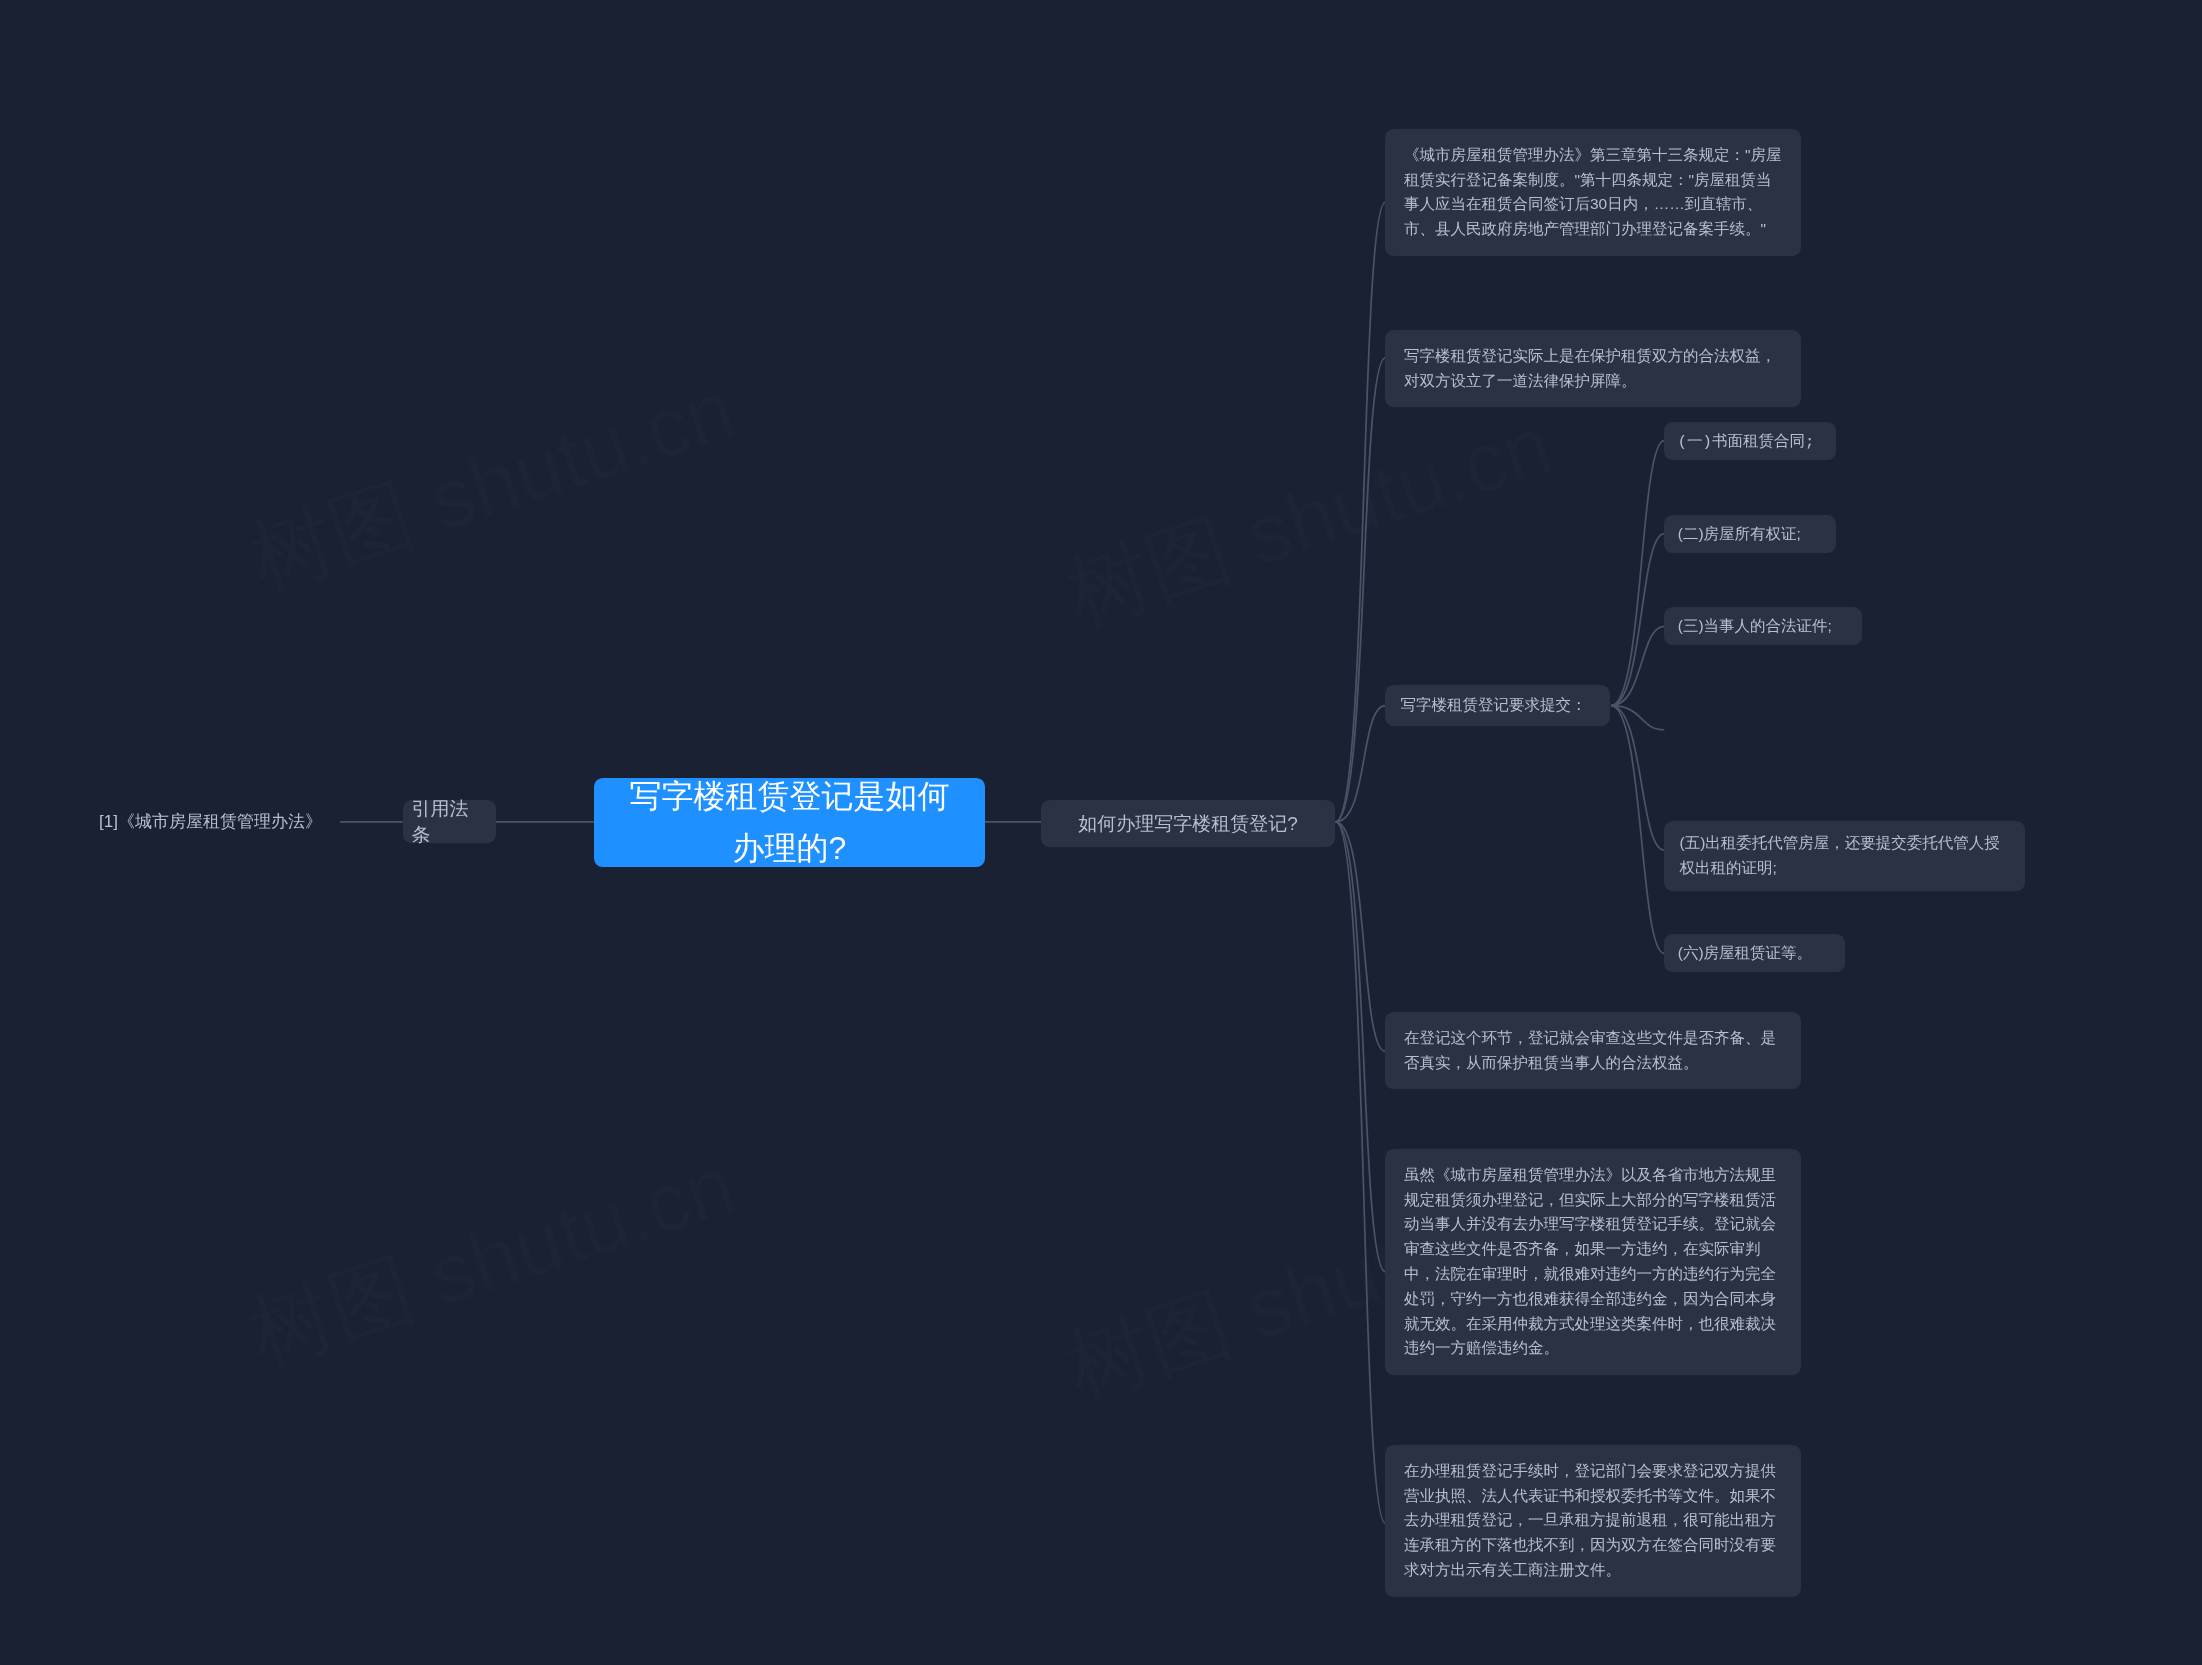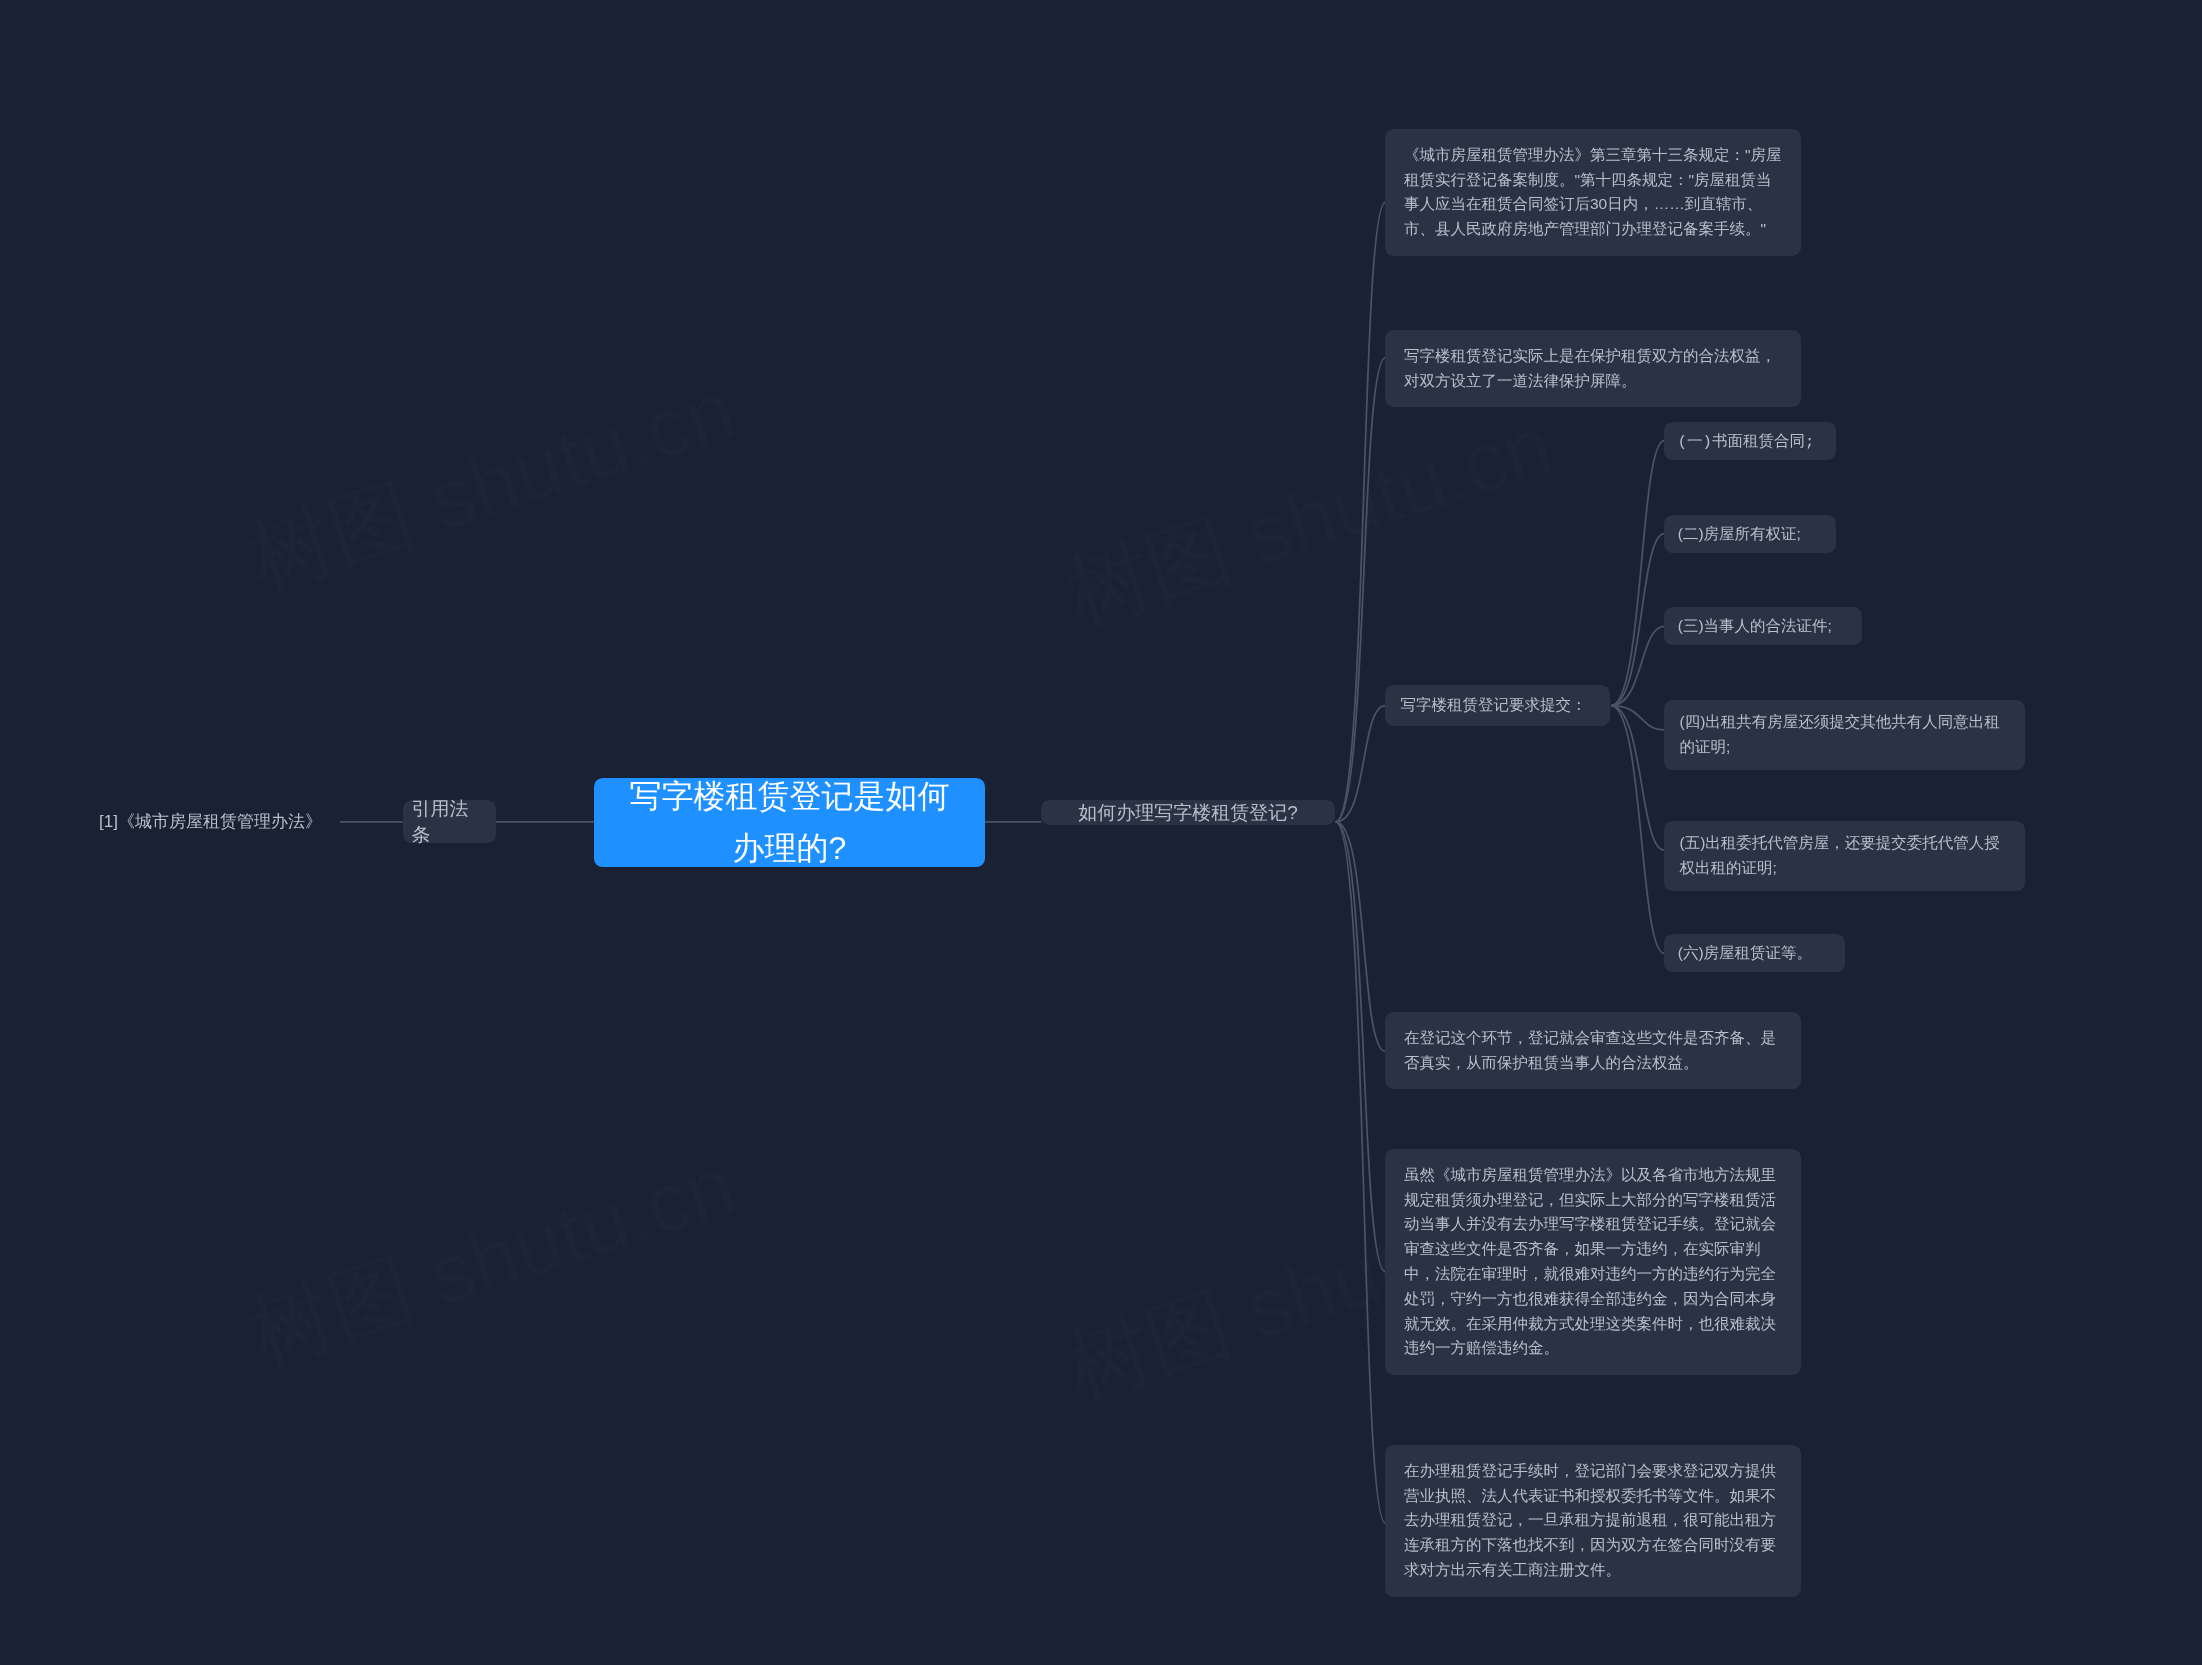--- a/index.html
+++ b/index.html
@@ -113,21 +113,21 @@
 </div>
 
 <div class="node node-branch" style="left:403px; top:800px; width:93px; height:43px; justify-content:center; padding:10.3px 8.6px;">
   <span>引用法条</span>
 </div>
 
 <div class="node node-text" style="left:99px; top:810px; height:22.4px;">
   <span>[1]《城市房屋租赁管理办法》</span>
 </div>
 
-<div class="node node-branch" style="left:1041px; top:800px; width:294px; height:25px; justify-content:center; padding:10.3px 12px;">
+<div class="node node-branch" style="left:1041px; top:800px; width:294px; height:47px; justify-content:center; padding:10.3px 12px;">
   <span>如何办理写字楼租赁登记?</span>
 </div>
 
 <div class="node node-leaf" style="left:1385px; top:129px; width:416px; padding:13.8px 19px;">
   <span class="wrap">《城市房屋租赁管理办法》第三章第十三条规定："房屋租赁实行登记备案制度。"第十四条规定："房屋租赁当事人应当在租赁合同签订后30日内，……到直辖市、市、县人民政府房地产管理部门办理登记备案手续。"</span>
 </div>
 
 <div class="node node-leaf" style="left:1385px; top:330px; width:416px; padding:13.8px 19px;">
   <span class="wrap">写字楼租赁登记实际上是在保护租赁双方的合法权益，对双方设立了一道法律保护屏障。</span>
 </div>
@@ -153,23 +153,20 @@
 </div>
 
 <div class="node node-leaf" style="left:1664px; top:515px; width:172px; height:38px; padding:8.6px 13.8px;">
   <span>(二)房屋所有权证;</span>
 </div>
 
 <div class="node node-leaf" style="left:1664px; top:607px; width:198px; height:38px; padding:8.6px 13.8px;">
   <span>(三)当事人的合法证件;</span>
 </div>
 
-<div class="node node-leaf" style="left:1664px; top:700px; width:361px; padding:10.3px 15.5px;">
-  <span class="wrap">(四)出租共有房屋还须提交其他共有人同意出租的证明;</span>
-</div>
 
 <div class="node node-leaf" style="left:1664px; top:821px; width:361px; padding:10.3px 15.5px;">
   <span class="wrap">(五)出租委托代管房屋，还要提交委托代管人授权出租的证明;</span>
 </div>
 
 <div class="node node-leaf" style="left:1664px; top:934px; width:181px; height:38px; padding:8.6px 13.8px;">
   <span>(六)房屋租赁证等。</span>
 </div>
 
 </div>

